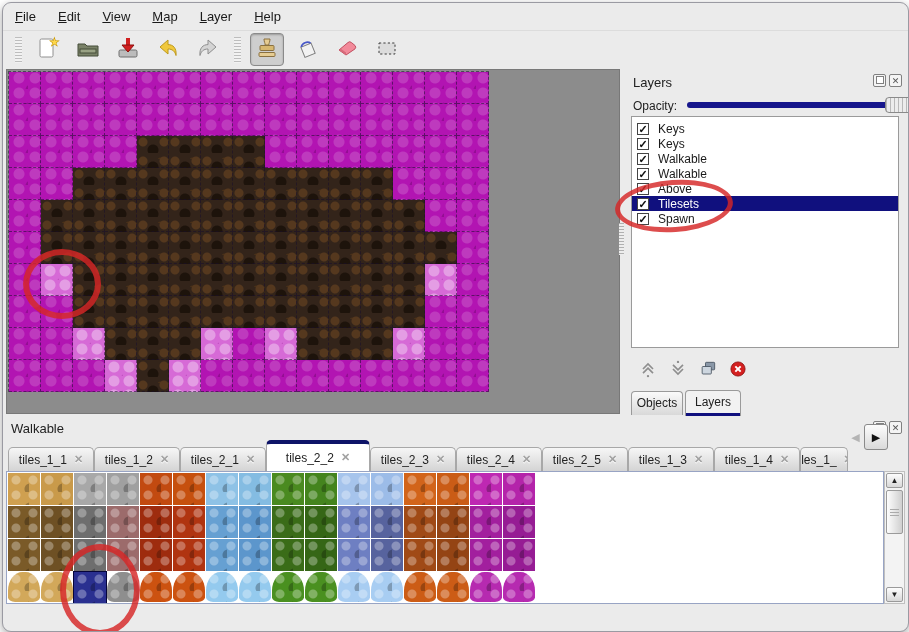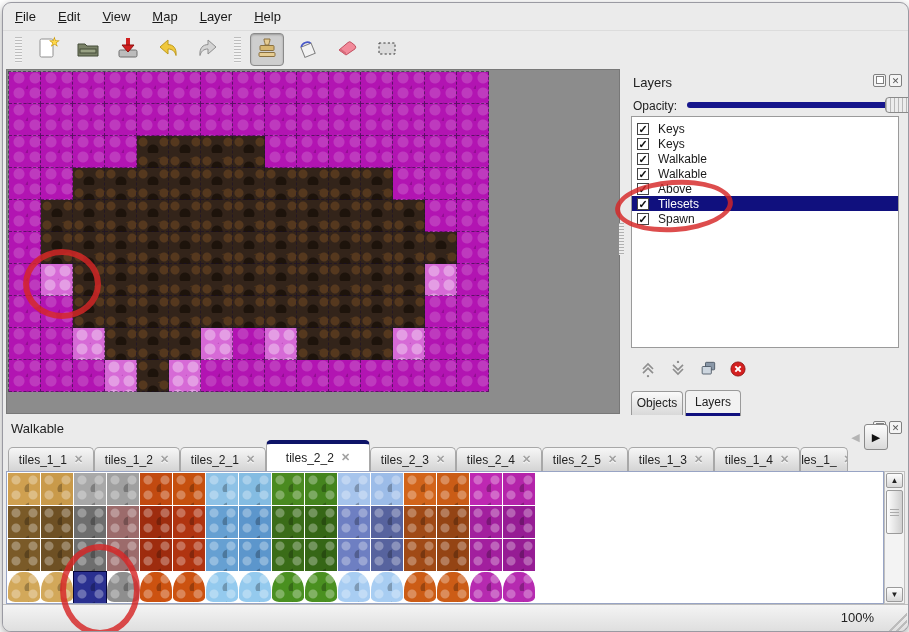--- a/index.html
+++ b/index.html
@@ -543,22 +543,18 @@
           <div class="tst bush" style="left: 495px; top: 99px; background-color: rgb(182, 42, 176);"></div>
         </div>
     </div>
     <div id="ts-scroll">
       <div class="sbtn" id="sb-up">▲</div>
       <div id="sb-thumb"></div>
       <div class="sbtn" id="sb-down">▼</div>
     </div>
   </div>
 
-  <div id="statusbar">
-    <span id="zoom-level">100%</span>
-    <div id="resize-grip"></div>
-  </div>
 
   <div class="ann" id="ann-map"></div>
   <div class="ann" id="ann-layer"></div>
   <div class="ann" id="ann-tile"></div>
 
 </div>
 
 </body></html>

